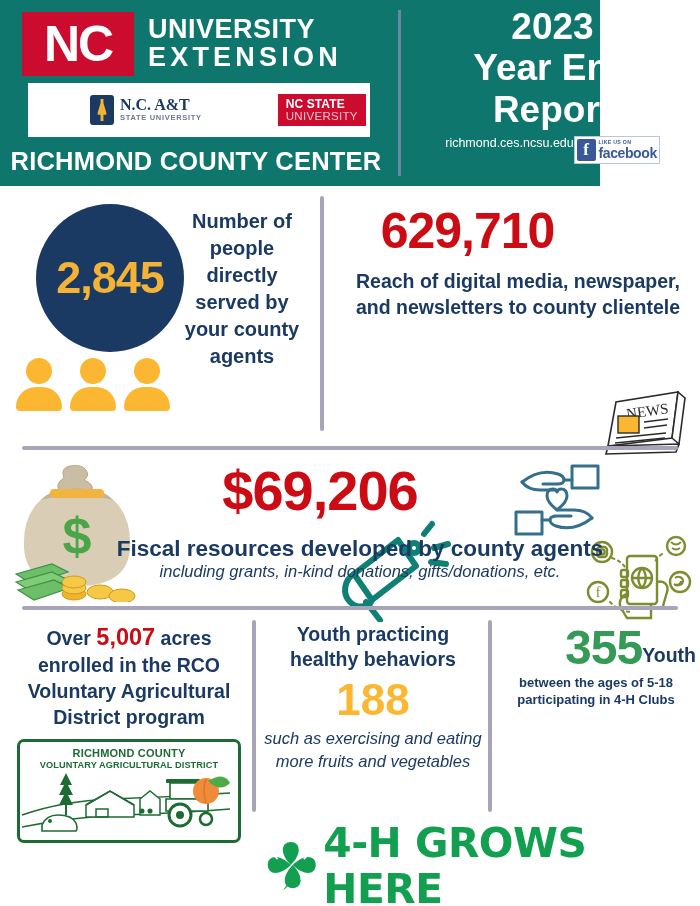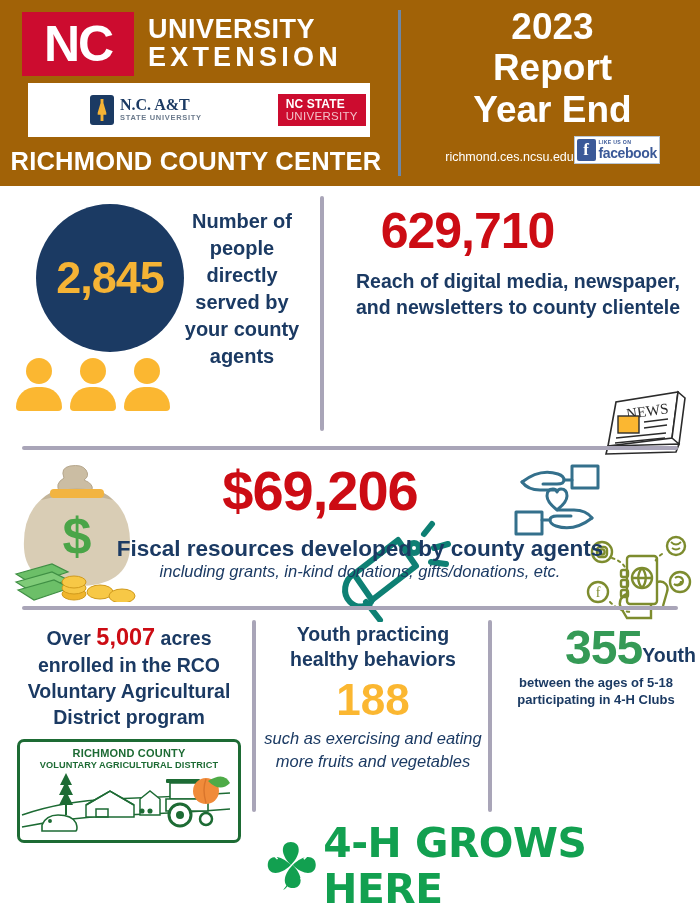--- a/index.html
+++ b/index.html
@@ -1,20 +1,20 @@
 <!DOCTYPE html>
 <html><head>
 <meta charset="utf-8">
 <style>
   html,body{margin:0;padding:0;background:#fff;}
   body{width:700px;height:906px;font-family:"Liberation Sans",sans-serif;overflow:hidden;position:relative;}
   .page{width:700px;height:906px;position:relative;background:#fff;}
 
   
-  .header{position:absolute;left:0;top:0;width:700px;height:186px;background:#a16207;display:flex;}
+  .header{position:absolute;left:0;top:0;width:600px;height:186px;background:#0f766e;display:flex;}
   .hdr-left{width:392px;position:relative;padding:8px 8px 0 8px;box-sizing:border-box;}
   .nc-row{display:flex;align-items:stretch;height:64px;margin:4px 0 0 14px;}
   .nc-box{background:#cc0c2f;width:112px;height:64px;display:flex;align-items:center;justify-content:center;}
   .nc-box span{color:#fff;font-weight:bold;font-size:50px;letter-spacing:-2px;line-height:1;font-family:"Liberation Sans",sans-serif;}
   .coop-wrap{margin-left:14px;display:flex;flex-direction:column;justify-content:center;}
   .coop1{color:#fff;font-weight:bold;font-size:27px;line-height:1.0;letter-spacing:0.5px;}
   .coop2{color:#fff;font-weight:bold;font-size:27px;line-height:1.05;letter-spacing:4.2px;}
   .uni-bar{background:#fff;height:54px;margin:7px 14px 8px 20px;display:flex;align-items:center;}
   .ncat{display:flex;align-items:center;margin-left:62px;}
   .ncat-mark{width:24px;height:30px;position:relative;margin-right:6px;}
@@ -25,21 +25,21 @@
   .ncat-txt .l2{color:#6b7a8c;font-weight:bold;font-size:7.5px;letter-spacing:0.7px;line-height:1.3;}
   .ncstate{background:#cc0c2f;margin-left:76px;padding:4px 8px;line-height:1.05;}
   .ncstate .a{color:#fff;font-weight:bold;font-size:12px;letter-spacing:0.1px;display:block;}
   .ncstate .b{color:#f3c0c8;font-weight:normal;font-size:11.5px;letter-spacing:0.3px;display:block;}
   .county-center{color:#fff;font-weight:bold;font-size:25.5px;text-align:center;margin-top:10px;letter-spacing:0.2px;}
 
   .hdr-divider{position:absolute;left:398px;top:10px;width:3px;height:166px;background:#6b87a8;}
 
   .hdr-right{position:absolute;left:405px;top:0;width:295px;height:186px;}
   .yearend{color:#fff;font-weight:bold;text-align:center;font-size:37px;line-height:1.12;padding-top:6px;}
-  .hdr-bottom{display:flex;align-items:flex-end;justify-content:center;margin-top:6px;gap:0;}
+  .hdr-bottom{display:flex;align-items:flex-start;justify-content:center;margin-top:6px;gap:0;}
   .site{color:#fff;font-size:12.5px;}
   .fb{width:86px;height:28px;background:#fff;border:1px solid #b9c6d6;display:flex;align-items:center;padding:2px;box-sizing:border-box;}
   .fb-f{width:22px;height:22px;background:#3b5998;color:#fff;font-weight:bold;font-size:17px;
         font-family:"Liberation Serif",serif;display:flex;align-items:center;justify-content:center;border-radius:2px;}
   .fb-txt{margin-left:3px;line-height:1;}
   .fb-like{color:#3b5998;font-size:5.2px;font-weight:bold;letter-spacing:0.3px;display:block;}
   .fb-name{color:#3b5998;font-size:14px;font-weight:bold;display:block;letter-spacing:-0.4px;margin-top:1px;}
 
   
   .hr{position:absolute;height:4px;background:#a9a5b8;border-radius:2px;}
@@ -142,22 +142,22 @@
       </div>
 
       <div class="county-center">RICHMOND COUNTY CENTER</div>
     </div>
 
     <div class="hdr-divider"></div>
 
     <div class="hdr-right">
       <div class="yearend">
         <div>2023</div>
+        <div>Year End</div>
         <div>Report</div>
-        <div>Year End</div>
       </div>
       <div class="hdr-bottom">
         <div class="site">richmond.ces.ncsu.edu</div>
         <div class="fb">
           <div class="fb-f">f</div>
           <div class="fb-txt">
             <span class="fb-like">LIKE US ON</span>
             <span class="fb-name">facebook</span>
           </div>
         </div>

